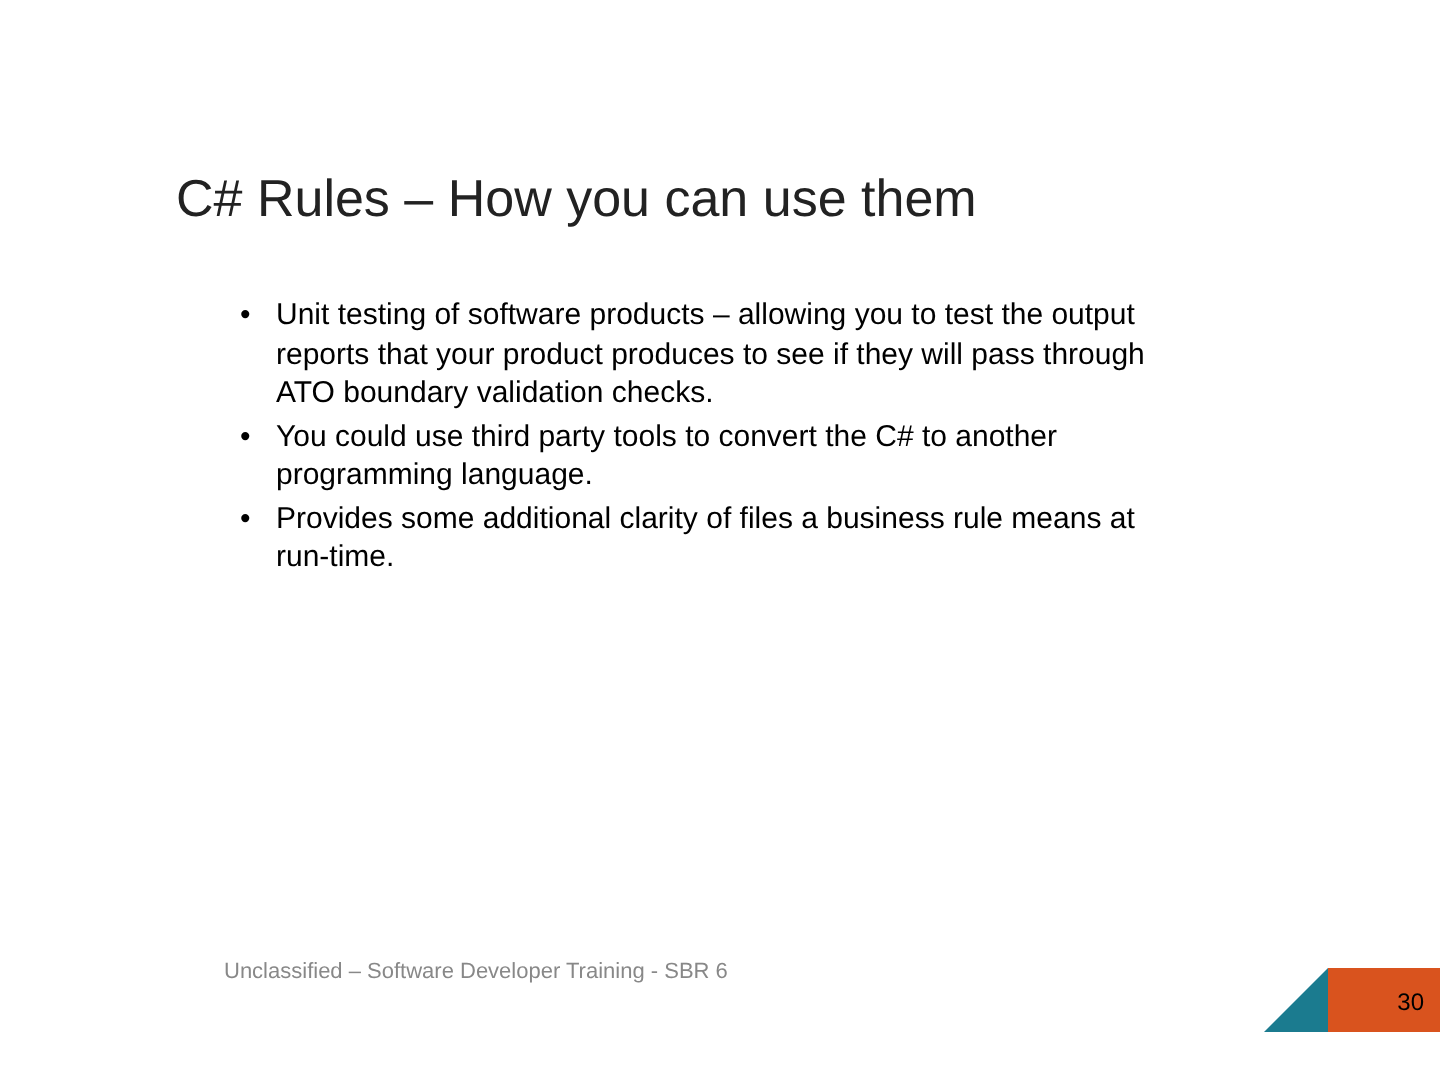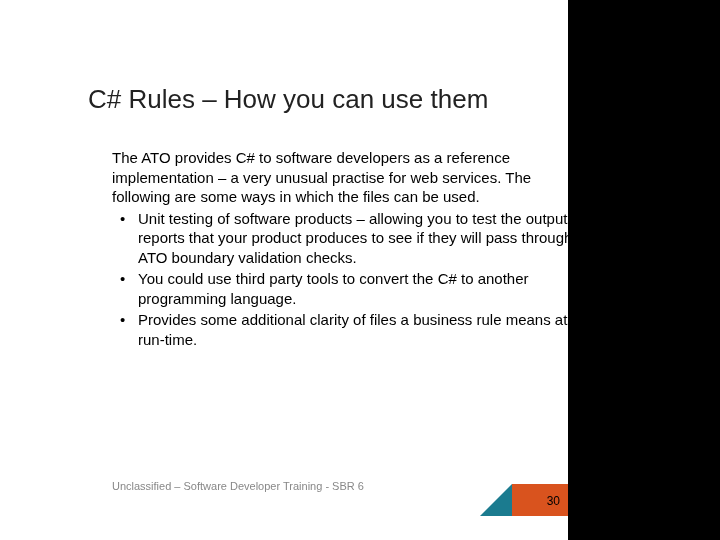--- a/index.html
+++ b/index.html
@@ -6,21 +6,21 @@
     margin: 0;
     padding: 0;
     width: 720px;
     height: 540px;
     background: #000;
     font-family: Arial, Helvetica, sans-serif;
     overflow: hidden;
   }
   .slide {
     position: relative;
-    width: 568px;
+    width: 720px;
     height: 540px;
     background: #fff;
     box-sizing: border-box;
   }
   .title {
     position: absolute;
     top: 84px;
     left: 88px;
     font-size: 26px;
     color: #222;
@@ -93,21 +93,20 @@
   }
 </style>
 </head>
 <body>
 
 <div class="slide">
 
   <div class="title">C# Rules – How you can use them</div>
 
   <div class="body">
-    <p class="intro">The ATO provides C# to software developers as a reference implementation – a very unusual practise for web services.  The following are some ways in which the files can be used.</p>
     <ul class="bullets">
       <li>Unit testing of software products – allowing you to test the output reports that your product produces to see if they will pass through ATO boundary validation checks.</li>
       <li>You could use third party tools to convert the C# to another programming language.</li>
       <li>Provides some additional clarity of files a business rule means at run-time.</li>
     </ul>
   </div>
 
   <div class="footer-text">Unclassified – Software Developer Training - SBR 6</div>
 
   <div class="corner">

